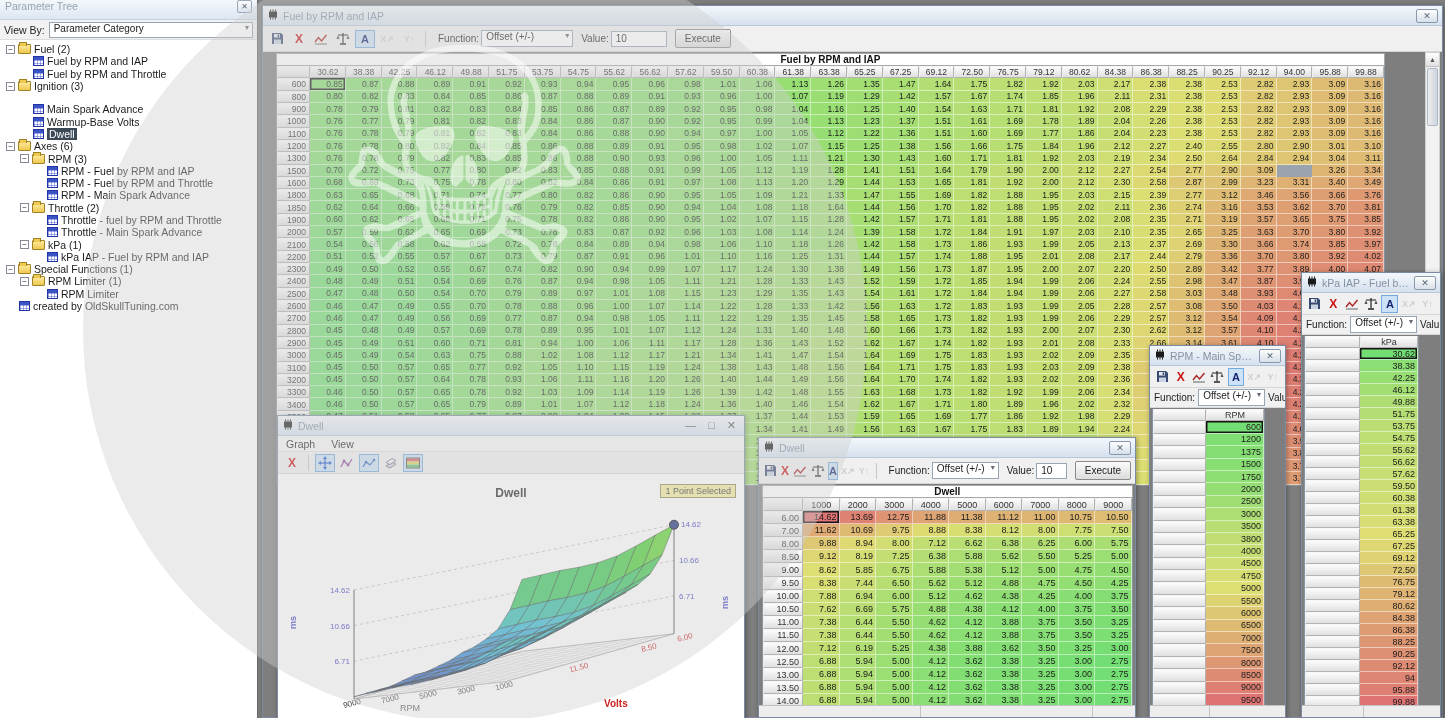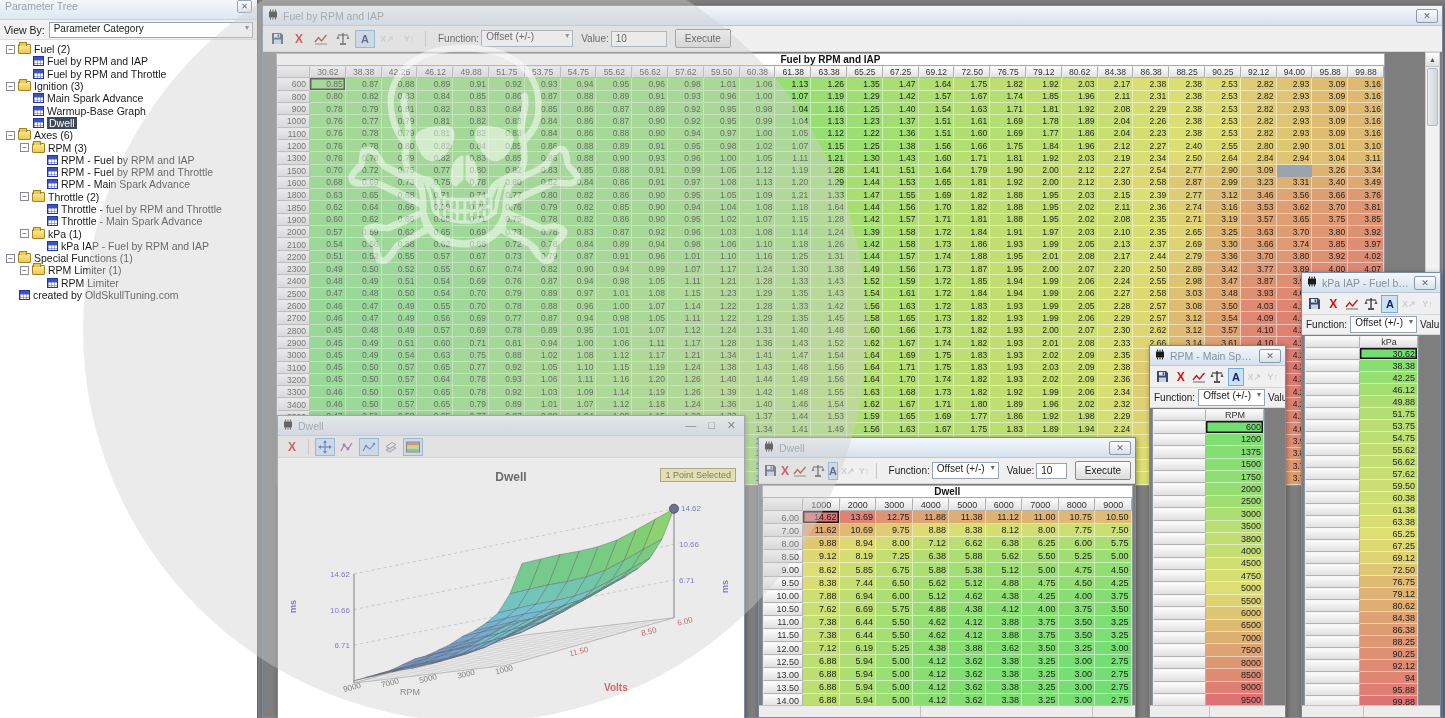--- a/index.html
+++ b/index.html
@@ -117,27 +117,27 @@
         </div>
         <div class="trow" style="padding-left: 31px;">
           <span class="tgrid"></span>
           <span class="tlabel">Fuel by RPM and Throttle</span>
         </div>
         <div class="trow" style="padding-left: 4px;">
           <span class="texp">−</span>
           <span class="tfolder"></span>
           <span class="tlabel">Ignition (3)</span>
         </div>
+        <div class="trow" style="padding-left: 31px; margin-top: 11px;">
+          <span class="tgrid"></span>
+          <span class="tlabel">Main Spark Advance</span>
+        </div>
         <div class="trow" style="padding-left: 31px;">
           <span class="tgrid"></span>
-          <span class="tlabel">Main Spark Advance</span>
-        </div>
-        <div class="trow" style="padding-left: 31px;">
-          <span class="tgrid"></span>
-          <span class="tlabel">Warmup-Base Graph</span>
+          <span class="tlabel">Warmup-Base Volts</span>
         </div>
         <div class="trow sel" style="padding-left: 31px;">
           <span class="tgrid"></span>
           <span class="tlabel">Dwell</span>
         </div>
         <div class="trow" style="padding-left: 4px;">
           <span class="texp">−</span>
           <span class="tfolder"></span>
           <span class="tlabel">Axes (6)</span>
         </div>
@@ -1343,20 +1343,24 @@
               <line x1="8.5" y1="8.5" x2="8.5" y2="10.5"></line>
             </g>
           </svg></span>
       <span class="ttl">Dwell</span>
       <div class="winbtns">
         <span>—</span>
         <span>□</span>
         <span>✕</span>
       </div>
     </div>
+    <div id="dg-menu">
+        <span>Graph</span>
+        <span>View</span>
+      </div>
     <div class="toolbar slim" id="dg-toolbar">
         <div class="tbtn">
           <span class="redx">X</span>
         </div>
         <div class="tsep"></div>
         <div class="tbtn on">
           <svg width="14" height="14">
             <g stroke="#2255cc" stroke-width="1.2">
               <line x1="7" y1="2" x2="7" y2="12"></line>
               <line x1="2" y1="7" x2="12" y2="7"></line>

